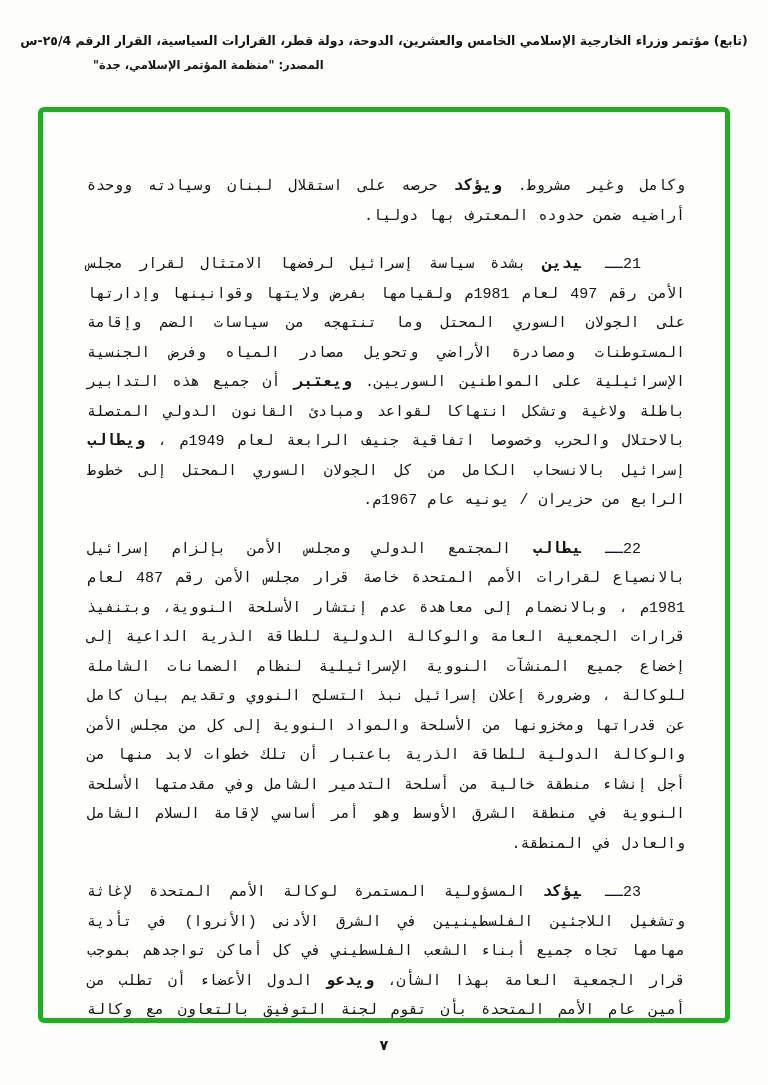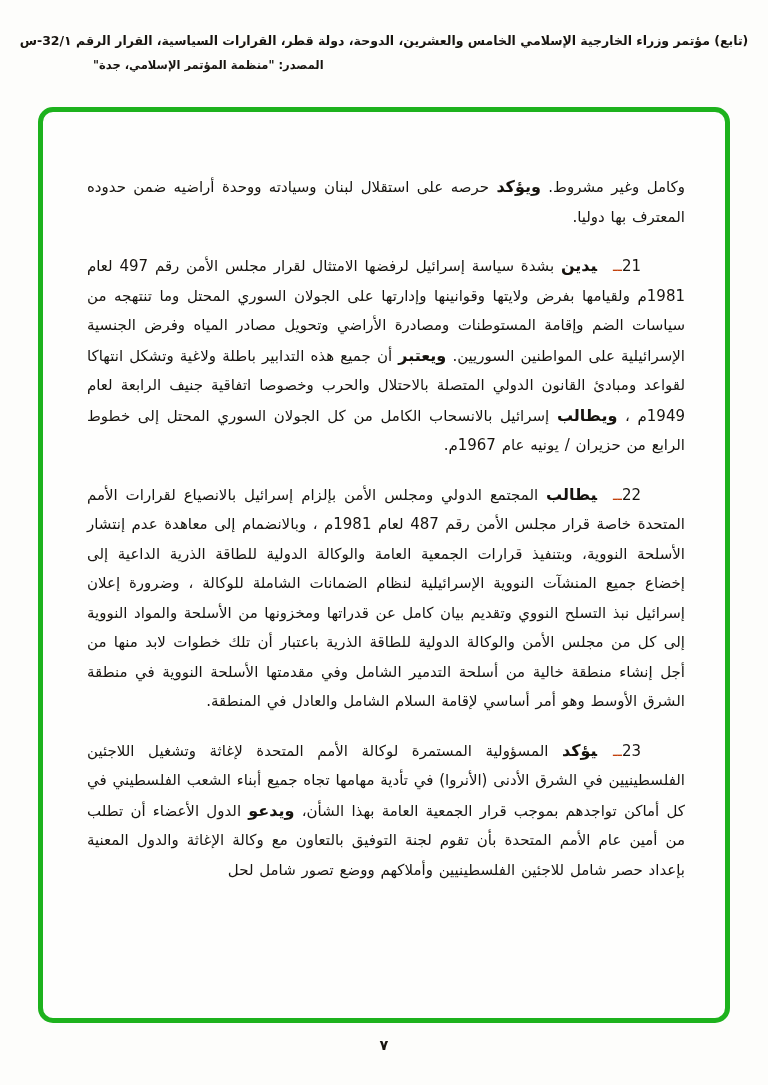--- a/index.html
+++ b/index.html
@@ -16,47 +16,48 @@
     text-align:center; direction:rtl;
     font-weight:bold; font-size:12.5px; line-height:16px;
   }
   .header-line2 {
     position:absolute; top:58px; left:93px;
     direction:rtl; font-weight:bold; font-size:11.5px; line-height:15px;
   }
   .green-box {
     position:absolute; left:38px; top:107px;
     width:692px; height:916px;
-    border:5px solid #1db21d; border-radius:15px;
+    border:5px solid #1db21d; border-radius:6px;
     padding:60px 40px 0 44px;
     direction:rtl;
     overflow:hidden;
     background:#fefefd;
+    font-family:Liberation Mono, monospace;
   }
   .para {
     direction:rtl;
     text-align:justify;
     font-size:15px;
     line-height:29.5px;
     margin-bottom:19px;
     word-spacing:1px;
   }
   .para.item { text-indent:44px; }
   .num { }
-  .dash { margin-left:16px; color:#c2410c; }
+  .dash { margin-left:24px; color:#0f172a; }
   b { font-weight:bold; font-size:16px; }
   .page-number {
     position:absolute; top:1037px; left:0; width:768px;
     text-align:center; font-size:14.5px; font-weight:bold;
   }
 </style>
 </head>
 <body>
 
-<div class="header-line1">(تابع) مؤتمر وزراء الخارجية الإسلامي الخامس والعشرين، الدوحة، دولة قطر، القرارات السياسية، القرار الرقم 32/١-س</div>
+<div class="header-line1">(تابع) مؤتمر وزراء الخارجية الإسلامي الخامس والعشرين، الدوحة، دولة قطر، القرارات السياسية، القرار الرقم ٢٥/4-س</div>
 
 <div class="header-line2">المصدر:  "منظمة المؤتمر الإسلامي، جدة"</div>
 
 <div class="green-box">
 
   <p class="para"><span>وكامل وغير مشروط. </span><b>ويؤكد</b><span> حرصه على استقلال لبنان وسيادته ووحدة أراضيه ضمن حدوده المعترف بها دوليا.</span></p>
 
   <p class="para item"><span class="num">21</span><span class="dash">ــ</span><b>يدين</b><span> بشدة سياسة إسرائيل لرفضها الامتثال لقرار مجلس الأمن رقم 497 لعام 1981م ولقيامها بفرض ولايتها وقوانينها وإدارتها على الجولان السوري المحتل وما تنتهجه من سياسات الضم وإقامة المستوطنات ومصادرة الأراضي وتحويل مصادر المياه وفرض الجنسية الإسرائيلية على المواطنين السوريين. </span><b>ويعتبر</b><span> أن جميع هذه التدابير باطلة ولاغية وتشكل انتهاكا لقواعد ومبادئ القانون الدولي المتصلة بالاحتلال والحرب وخصوصا اتفاقية جنيف الرابعة لعام 1949م ، </span><b>ويطالب</b><span> إسرائيل بالانسحاب الكامل من كل الجولان السوري المحتل إلى خطوط الرابع من حزيران / يونيه عام 1967م.</span></p>
 
   <p class="para item"><span class="num">22</span><span class="dash">ــ</span><b>يطالب</b><span> المجتمع الدولي ومجلس الأمن بإلزام إسرائيل بالانصياع لقرارات الأمم المتحدة خاصة قرار مجلس الأمن رقم 487 لعام 1981م ، وبالانضمام إلى معاهدة عدم إنتشار الأسلحة النووية، وبتنفيذ قرارات الجمعية العامة والوكالة الدولية للطاقة الذرية الداعية إلى إخضاع جميع المنشآت النووية الإسرائيلية لنظام الضمانات الشاملة للوكالة ، وضرورة إعلان إسرائيل نبذ التسلح النووي وتقديم بيان كامل عن قدراتها ومخزونها من الأسلحة والمواد النووية إلى كل من مجلس الأمن والوكالة الدولية للطاقة الذرية باعتبار أن تلك خطوات لابد منها من أجل إنشاء منطقة خالية من أسلحة التدمير الشامل وفي مقدمتها الأسلحة النووية في منطقة الشرق الأوسط وهو أمر أساسي لإقامة السلام الشامل والعادل في المنطقة.</span></p>

